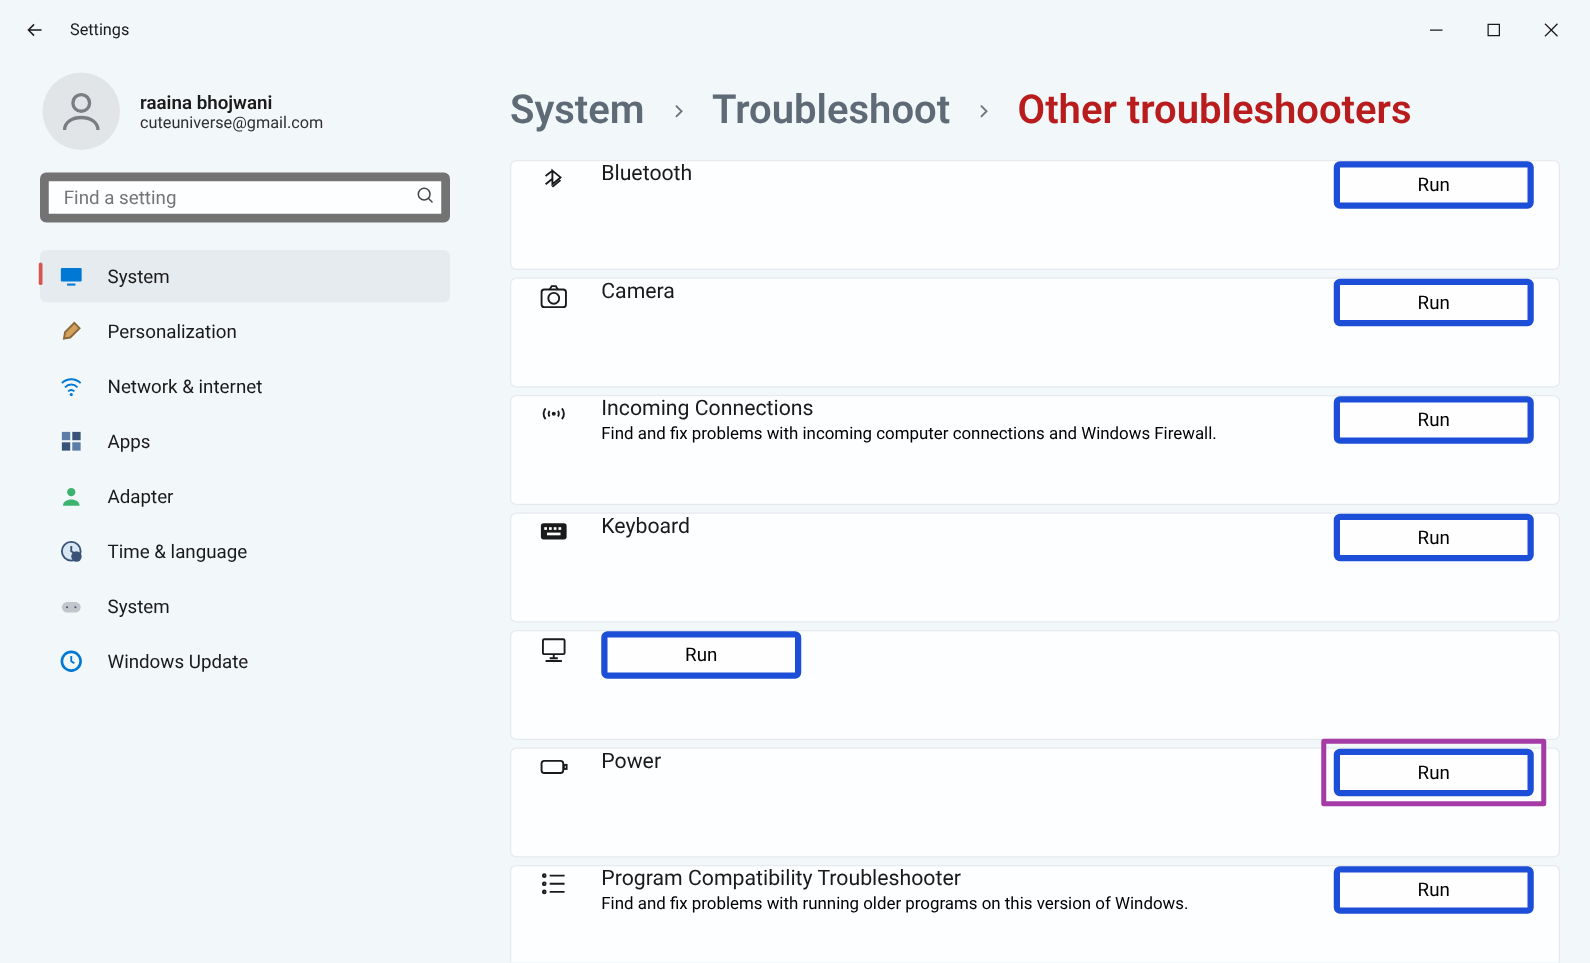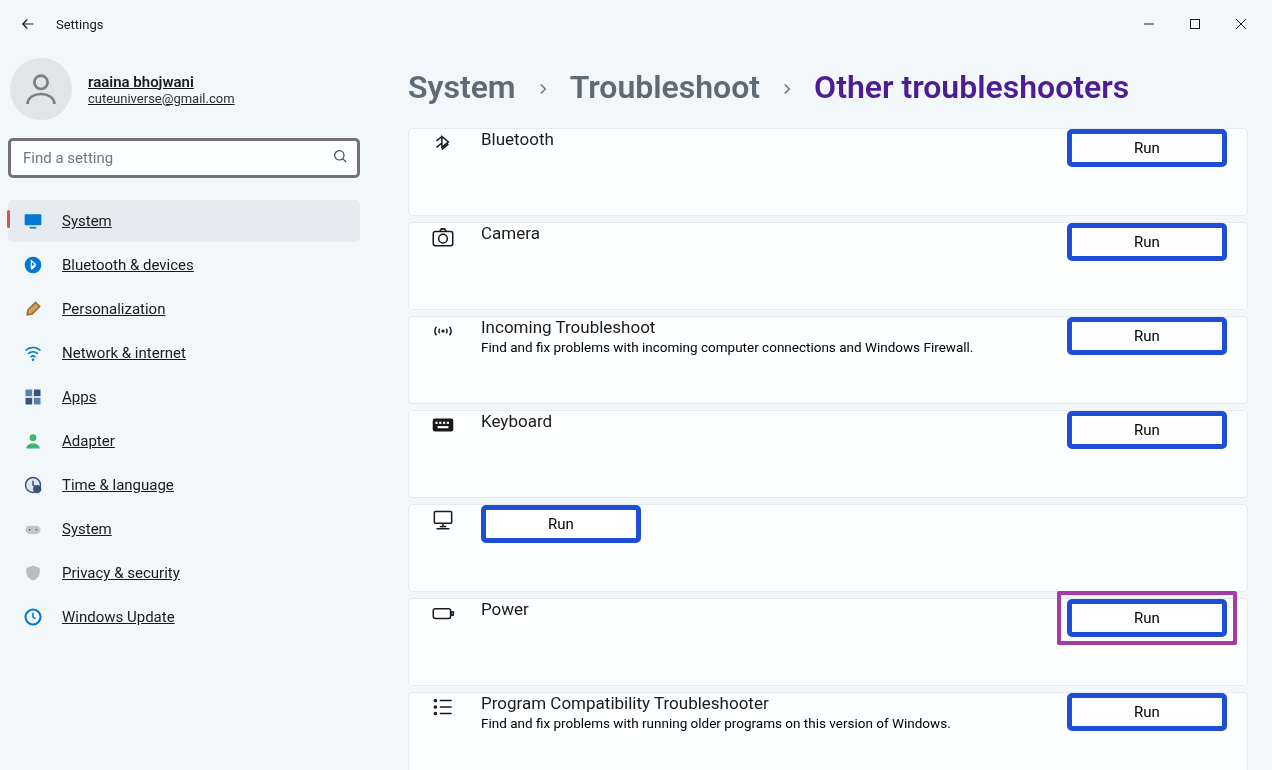--- a/index.html
+++ b/index.html
@@ -4,38 +4,38 @@
 <style>
   * { box-sizing: border-box; margin: 0; padding: 0; font-family: "Segoe UI", -apple-system, Roboto, sans-serif; }
   body { width: 1272px; height: 770px; background: #f2f7fa; overflow: hidden; color: #1a1a1a; }
   .titlebar { height: 48px; display:flex; align-items:center; padding: 0 8px; text-align: right; }
   .back-btn { width: 40px; height: 40px; display:flex; align-items:center; justify-content:center; border-radius:4px; cursor:pointer; }
   .title { font-size: 13px; margin-left: 8px; color:#1a1a1a; }
   .win-controls { margin-left:auto; display:flex; }
   .win-btn { width:46px; height:32px; display:flex; align-items:center; justify-content:center; cursor:pointer; }
   .win-btn svg { stroke:#1a1a1a; }
   .layout { display:flex; height:calc(100% - 48px); }
-  .sidebar { width: 380px; padding: 10px 20px 0 8px; flex-shrink:0;text-decoration:underline; }
+  .sidebar { width: 380px; padding: 10px 20px 0 32px; flex-shrink:0; }
   .profile { display:flex; align-items:center; gap:16px; margin-bottom: 18px; padding-left:2px;}
   .avatar { width:62px; height:62px; border-radius:50%; background:#e1e5e8; display:flex; align-items:center; justify-content:center; }
   .profile-name { font-size:15px; font-weight:600; color:#1a1a1a; }
   .profile-email { font-size:13px; color:#303030; }
   .search-wrap { position:relative; margin-bottom: 22px;}
-  .search-input { width:100%; height:40px; border:3px solid #737373; border-radius:5px; background:#fcfeff; font-size:15px; padding: 0 40px 0 12px; color:#555; outline:none;}
+  .search-input { width:100%; height:40px; border:7px solid #737373; border-radius:5px; background:#fcfeff; font-size:15px; padding: 0 40px 0 12px; color:#555; outline:none;}
   .search-icon { position:absolute; right:12px; top:50%; transform:translateY(-50%); }
   .nav { display:flex; flex-direction:column; gap:2px; }
   .nav-item { display:flex; align-items:center; gap:18px; height:42px; padding:0 14px; border-radius:5px; font-size:15px; cursor:pointer; position:relative; }
   .nav-item.active { background:#e6ebef; }
   .nav-item.active::before { content:""; position:absolute; left:-1px; top:10px; width:3px; height:18px; background:#d9534f; border-radius:2px; }
   .nav-icon { width:22px; height:22px; display:flex; align-items:center; justify-content:center; flex-shrink:0; }
   .main { flex:1; padding: 20px 24px 0 28px; overflow:hidden; }
   .breadcrumb { display:flex; align-items:center; gap:18px; font-size:32px; margin-bottom: 22px; }
   .bc-link { color:#5e6b76; cursor:pointer; font-weight:600; }
   .bc-sep { color:#6b7780; }
-  .bc-current { font-weight:600; color:#4c1d95; }
+  .bc-current { font-weight:600; color:#b91c1c; }
   .card-list { display:flex; flex-direction:column; gap:6px; }
   .card { background:#fcfeff; border:1px solid #e6eaee; border-radius:5px; display:flex; align-items:flex-start; padding: 0 20px; min-height:88px; gap:24px; }
   .card-icon { width:28px; height:28px; display:flex; align-items:center; justify-content:center; flex-shrink:0; color:#1a1a1a; }
   .card-body { flex:1; }
   .card-title { font-size:17px; color:#1a1a1a; }
   .card-sub { font-size:13.5px; color:#000000; margin-top:2px; }
   .run-btn { width:160px; height:38px; background:#fefefe; border:5px solid #1d4ed8; border-radius:5px; font-size:15px; cursor:pointer; }
   .highlight-frame { border:4px solid #a53ba5; border-radius:2px; padding:4px 6px; margin:-8px -10px; }
 </style>
 </head>
@@ -97,29 +97,20 @@
             <svg width="20" height="20" viewBox="0 0 24 24" fill="none" stroke-width="1.8">
               <rect x="2" y="4" width="20" height="13" rx="1" fill="#0078d4" stroke="none"></rect>
               <rect x="8" y="19" width="8" height="2" fill="#0078d4" stroke="none"></rect>
             </svg>
           </span>
           <span>System</span>
         </div>
         <div class="nav-item">
           <span class="nav-icon">
             <svg width="20" height="20" viewBox="0 0 24 24" fill="none" stroke-width="1.8">
-              <circle cx="12" cy="12" r="10" fill="#0078d4" stroke="none"></circle>
-              <path d="M10 7l5 4-5 4V7zm0 10l5-4" stroke="#fff" stroke-width="1.5"></path>
-            </svg>
-          </span>
-          <span>Bluetooth &amp; devices</span>
-        </div>
-        <div class="nav-item">
-          <span class="nav-icon">
-            <svg width="20" height="20" viewBox="0 0 24 24" fill="none" stroke-width="1.8">
               <path d="M15 4l5 5-9 9-6 1 1-6 9-9z" fill="#d4a05a" stroke="#8a6a3a"></path>
             </svg>
           </span>
           <span>Personalization</span>
         </div>
         <div class="nav-item">
           <span class="nav-icon">
             <svg width="20" height="20" viewBox="0 0 24 24" fill="none" stroke-width="1.8">
               <path d="M3 9c5-5 13-5 18 0M6 13c3.5-3.5 8.5-3.5 12 0M9 17c1.8-1.8 4.2-1.8 6 0" stroke="#0078d4"></path>
               <circle cx="12" cy="20" r="1.5" fill="#0078d4" stroke="none"></circle>
@@ -159,28 +150,20 @@
         </div>
         <div class="nav-item">
           <span class="nav-icon">
             <svg width="20" height="20" viewBox="0 0 24 24" fill="none" stroke-width="1.8">
               <rect x="3" y="8" width="18" height="10" rx="5" fill="#c0c6cc" stroke="none"></rect>
               <circle cx="8" cy="13" r="1" fill="#555"></circle>
               <circle cx="16" cy="13" r="1" fill="#555"></circle>
             </svg>
           </span>
           <span>System</span>
-        </div>
-        <div class="nav-item">
-          <span class="nav-icon">
-            <svg width="20" height="20" viewBox="0 0 24 24" fill="none" stroke-width="1.8">
-              <path d="M12 3l8 3v5c0 5-3.5 8-8 10-4.5-2-8-5-8-10V6l8-3z" fill="#b8bec4" stroke="none"></path>
-            </svg>
-          </span>
-          <span>Privacy &amp; security</span>
         </div>
         <div class="nav-item">
           <span class="nav-icon">
             <svg width="20" height="20" viewBox="0 0 24 24" fill="none" stroke-width="1.8">
               <circle cx="12" cy="12" r="9" fill="none" stroke="#0078d4" stroke-width="2.5"></circle>
               <path d="M12 7v5l3 2" stroke="#0078d4"></path>
             </svg>
           </span>
           <span>Windows Update</span>
         </div>
@@ -227,21 +210,21 @@
     <button class="run-btn">Run</button>
         </div>
         <div class="card">
     <span class="card-icon">
             <svg width="26" height="26" viewBox="0 0 24 24" fill="none" stroke="#1a1a1a" stroke-width="1.4">
               <path d="M6 8c-2 2-2 6 0 8M18 8c2 2 2 6 0 8M9 10c-1 1-1 3 0 4M15 10c1 1 1 3 0 4"></path>
               <circle cx="12" cy="12" r="1.5" fill="#1a1a1a" stroke="none"></circle>
             </svg>
           </span>
     <div class="card-body">
-      <div class="card-title">Incoming Troubleshoot</div>
+      <div class="card-title">Incoming Connections</div>
       <div class="card-sub">Find and fix problems with incoming computer connections and Windows Firewall.</div>
     </div>
     <button class="run-btn">Run</button>
         </div>
         <div class="card">
     <span class="card-icon">
             <svg width="26" height="26" viewBox="0 0 24 24" fill="none" stroke="#1a1a1a" stroke-width="1.4">
               <rect x="2.5" y="6" width="19" height="12" rx="2" fill="#1a1a1a" stroke="none"></rect>
               <rect x="5" y="9" width="2" height="2" fill="#fff" stroke="none"></rect>
               <rect x="8.5" y="9" width="2" height="2" fill="#fff" stroke="none"></rect>

